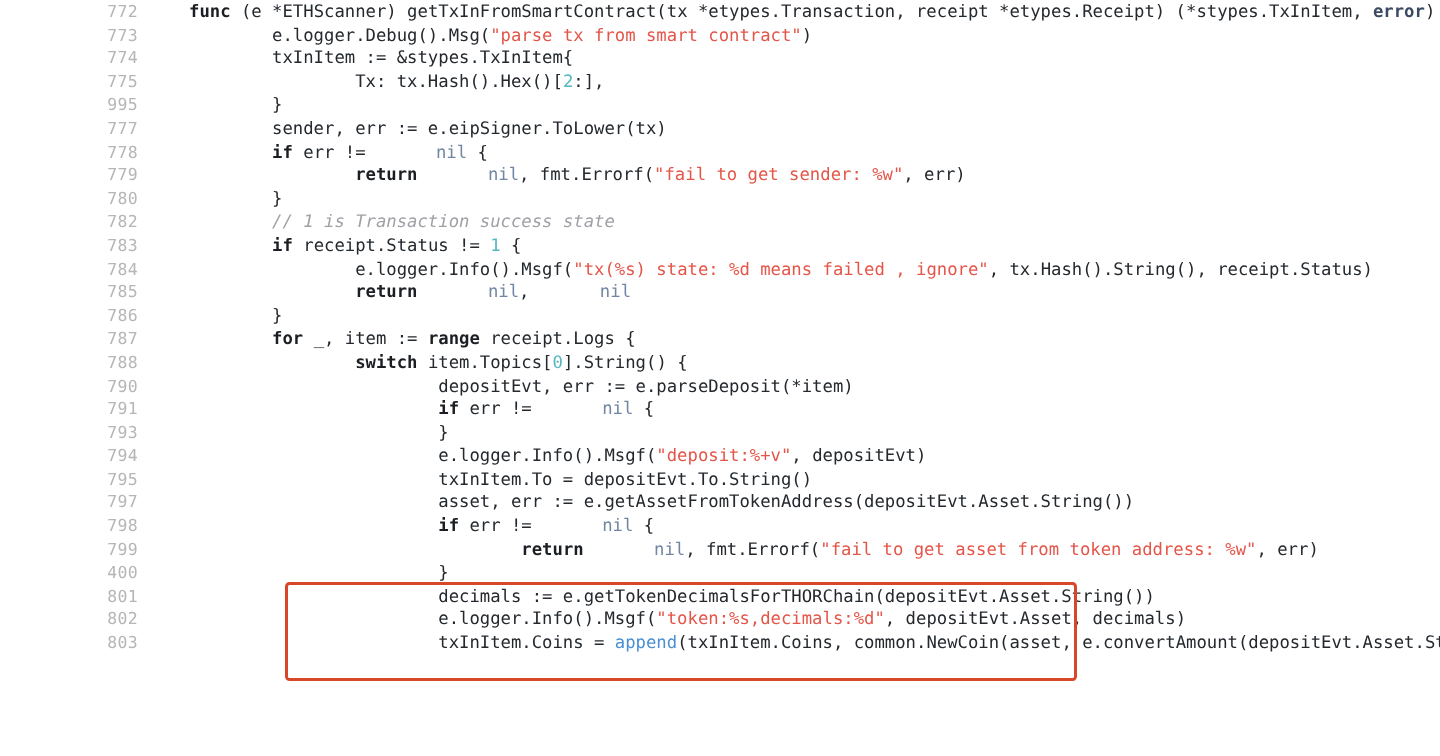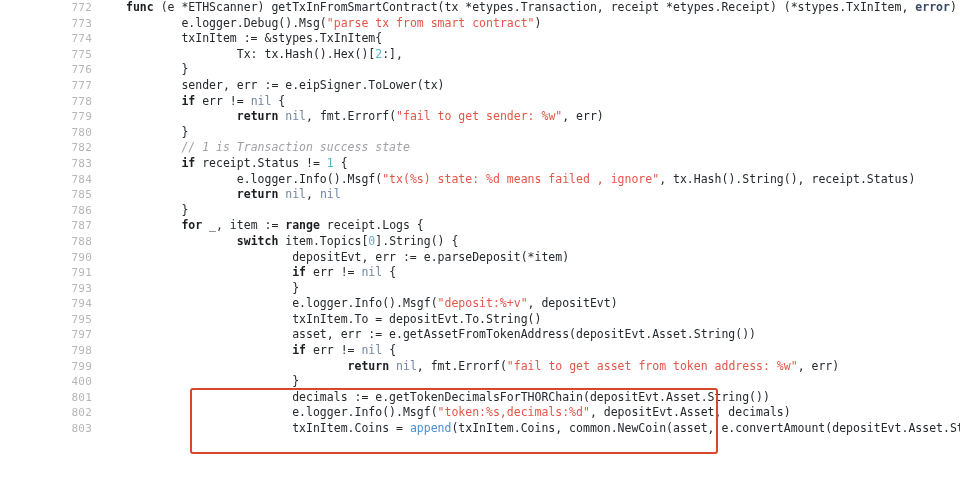--- a/index.html
+++ b/index.html
@@ -44,21 +44,21 @@
     padding-left: 34px;
     color: #24292e;
     white-space: pre;
     overflow: hidden;
   }
   
   .kw   { color: #1b1f23; font-weight: bold; }
   .str  { color: #e45649; }
   .cmt  { color: #a0a1a7; font-style: italic; }
   .num  { color: #56b6c2; }
-  .nil  { color: #7186a3; }
+  .nil  { color: #7186a3; margin-left: 40px; }
   .bi   { color: #4a8fd4; }
   .err  { color: #3a4a63; font-weight: bold; text-align: right; }
 
   
   .hl-box {
     position: absolute;
     left: 190px;
     top: 388px;
     width: 528px;
     height: 66px;
@@ -71,21 +71,21 @@
 </style>
 </head>
 <body>
 
 <div id="page">
   <div class="code-area" id="code-area">
       <div class="line"><span class="ln">772</span><span class="lc"><span class="kw">func</span> (e *ETHScanner) getTxInFromSmartContract(tx *etypes.Transaction, receipt *etypes.Receipt) (*stypes.TxInItem, <span class="err">error</span>) {</span></div>
       <div class="line"><span class="ln">773</span><span class="lc">        e.logger.Debug().Msg(<span class="str">"parse tx from smart contract"</span>)</span></div>
       <div class="line"><span class="ln">774</span><span class="lc">        txInItem := &amp;stypes.TxInItem{</span></div>
       <div class="line"><span class="ln">775</span><span class="lc">                Tx: tx.Hash().Hex()[<span class="num">2</span>:],</span></div>
-      <div class="line"><span class="ln">776</span><span class="lc">        }</span></div>
+      <div class="line"><span class="ln">995</span><span class="lc">        }</span></div>
       <div class="line"><span class="ln">777</span><span class="lc">        sender, err := e.eipSigner.ToLower(tx)</span></div>
       <div class="line"><span class="ln">778</span><span class="lc">        <span class="kw">if</span> err != <span class="nil">nil</span> {</span></div>
       <div class="line"><span class="ln">779</span><span class="lc">                <span class="kw">return</span> <span class="nil">nil</span>, fmt.Errorf(<span class="str">"fail to get sender: %w"</span>, err)</span></div>
       <div class="line"><span class="ln">780</span><span class="lc">        }</span></div>
       <div class="line"><span class="ln">782</span><span class="lc">        <span class="cmt">// 1 is Transaction success state</span></span></div>
       <div class="line"><span class="ln">783</span><span class="lc">        <span class="kw">if</span> receipt.Status != <span class="num">1</span> {</span></div>
       <div class="line"><span class="ln">784</span><span class="lc">                e.logger.Info().Msgf(<span class="str">"tx(%s) state: %d means failed , ignore"</span>, tx.Hash().String(), receipt.Status)</span></div>
       <div class="line"><span class="ln">785</span><span class="lc">                <span class="kw">return</span> <span class="nil">nil</span>, <span class="nil">nil</span></span></div>
       <div class="line"><span class="ln">786</span><span class="lc">        }</span></div>
       <div class="line"><span class="ln">787</span><span class="lc">        <span class="kw">for</span> _, item := <span class="kw">range</span> receipt.Logs {</span></div>

